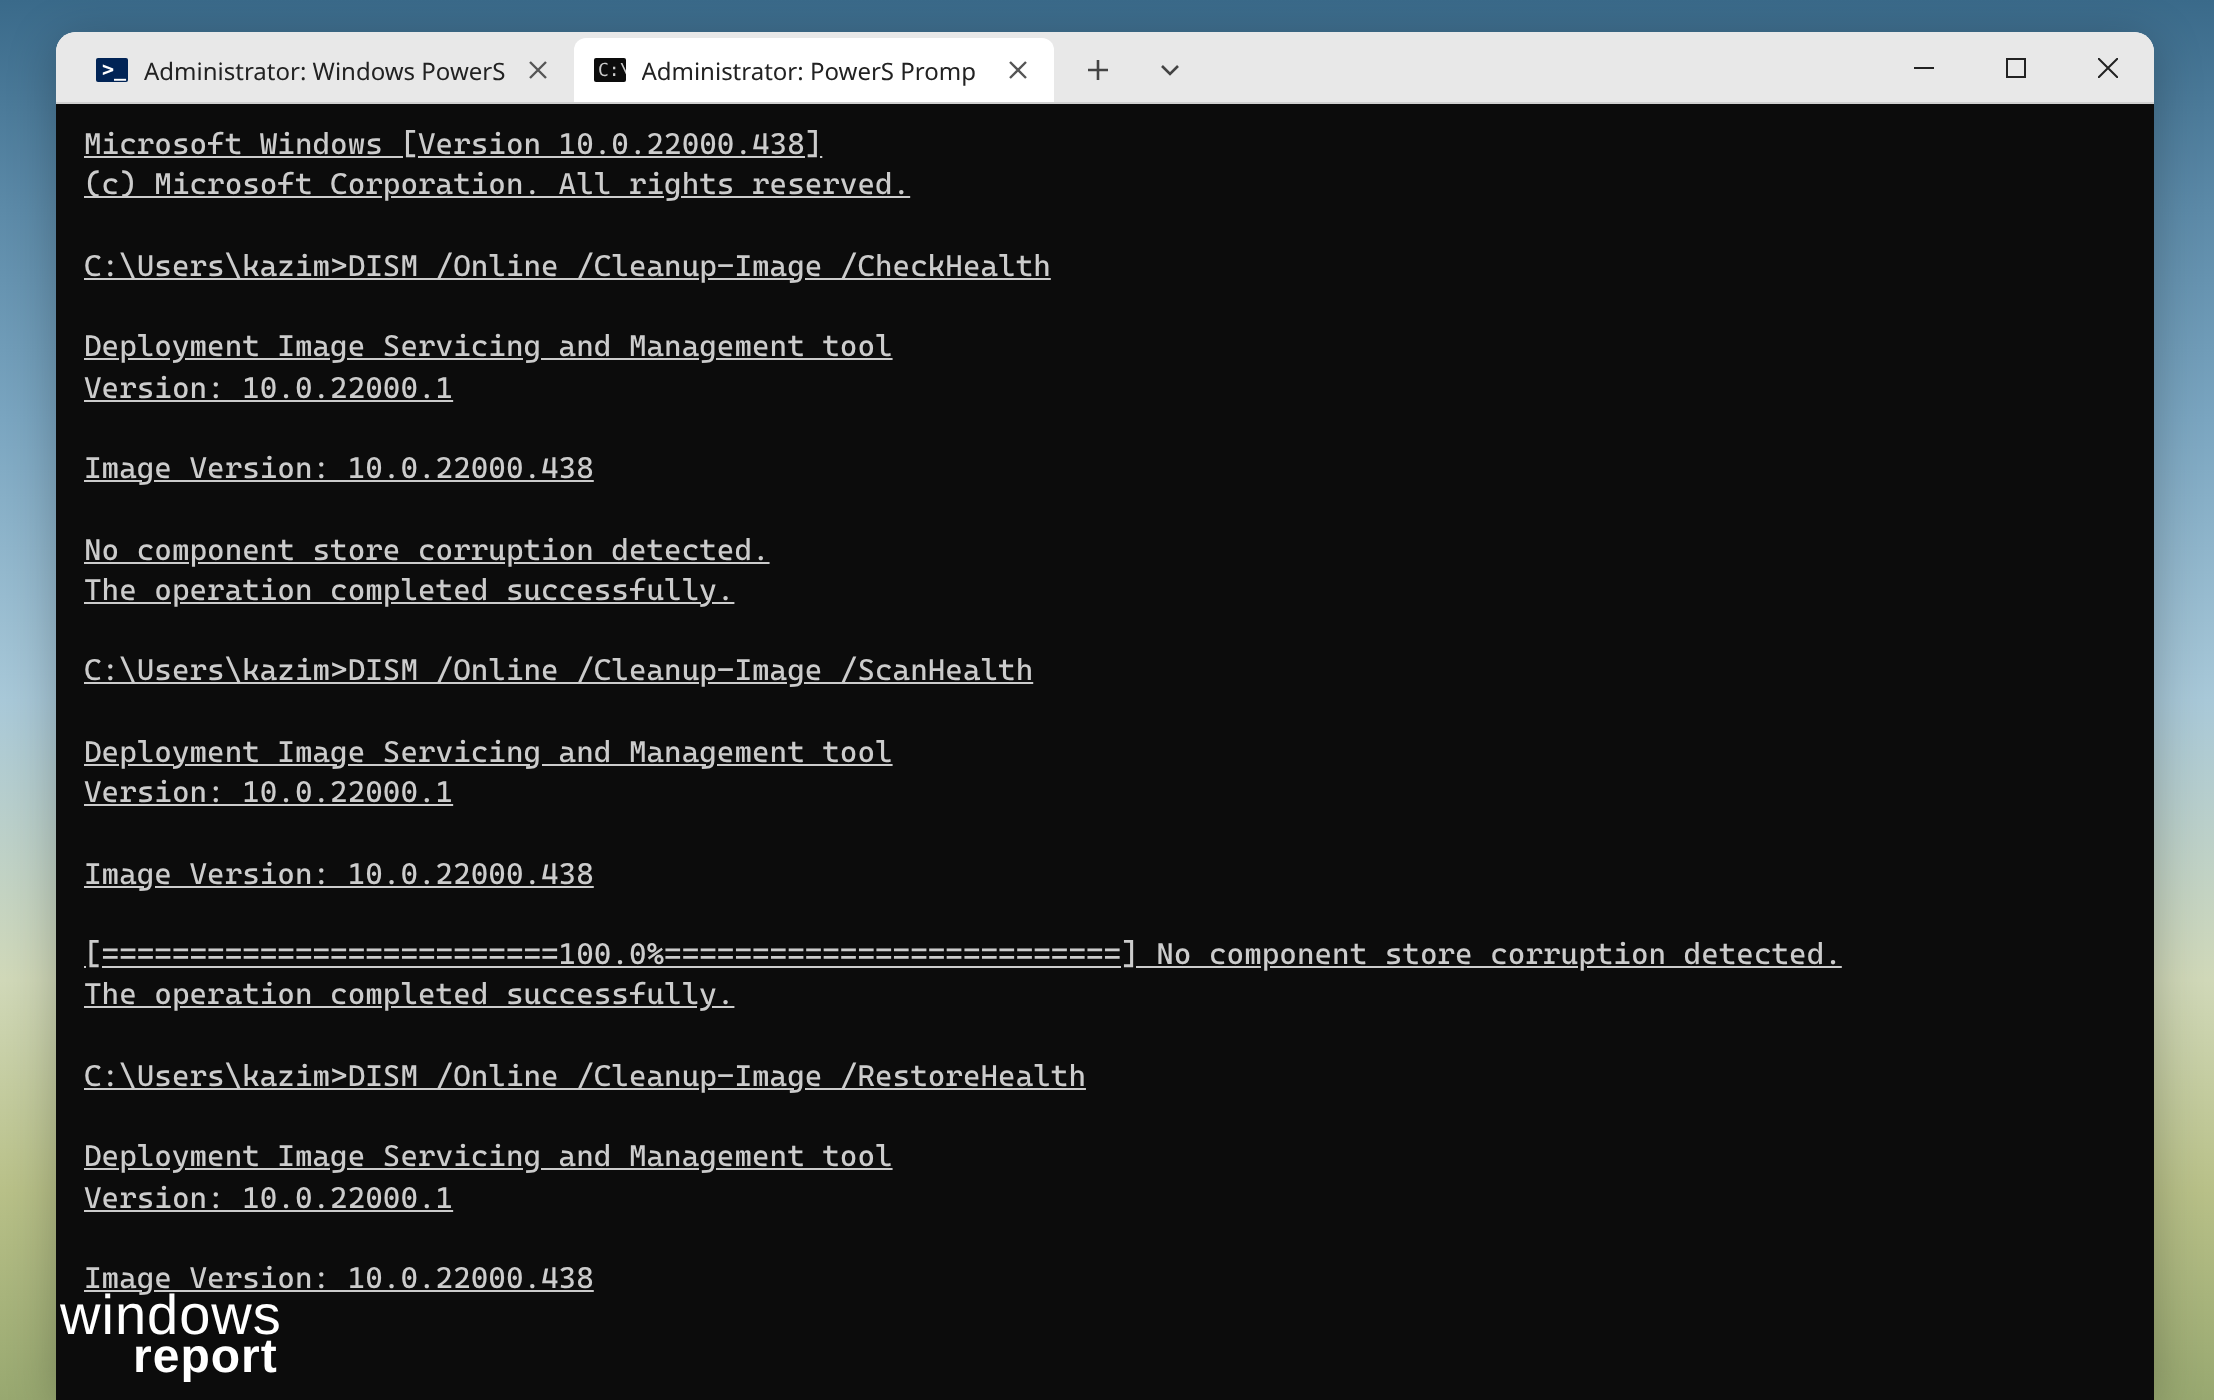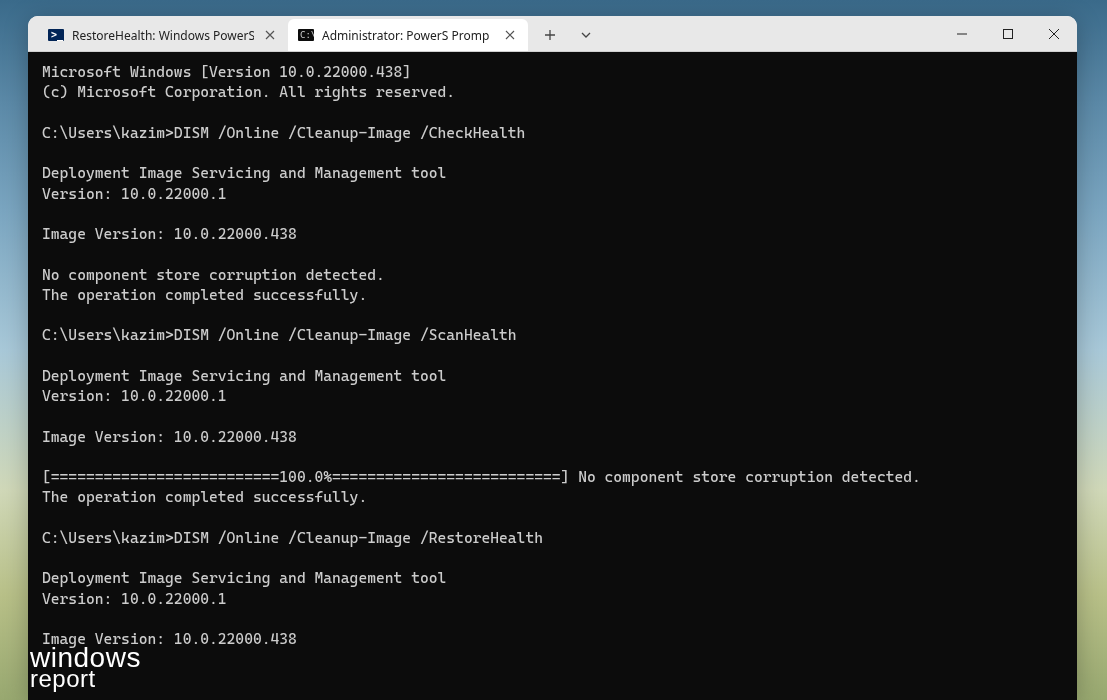--- a/index.html
+++ b/index.html
@@ -113,55 +113,56 @@
     flex: 1;
     background: #0c0c0c;
     color: #cccccc;
     font-family: "Cascadia Mono", "Consolas", monospace;
     font-size: 15px;
     line-height: 1.35;
     padding: 10px 14px 0 14px;
     white-space: pre;
     overflow: hidden;
     font-weight: 500;
+    text-decoration: underline;
   }
   .watermark {
     position: absolute;
     left: 30px;
     bottom: 10px;
     color: #fff;
     font-family: "Segoe UI", sans-serif;
     font-weight: 300;
     line-height: 0.9;
     pointer-events: none;
     margin-top: 36px;
   }
   .watermark .w1 { font-size: 28px; letter-spacing: .5px; }
-  .watermark .w2 { font-size: 24px; text-align: left; letter-spacing: .5px; margin-top: -2px; padding-right:2px;}
+  .watermark .w2 { font-size: 24px; text-align: right; letter-spacing: .5px; margin-top: -2px; padding-right:2px;font-weight:bold;}
   
   .ps-icon-bg { fill: #012456; }
   .ps-icon-text { fill: #fff; font-family: monospace; font-size: 10px; font-weight: bold;}
   .cmd-icon-bg { fill: #0c0c0c; }
   .cmd-icon-text { fill: #ccc; font-family: monospace; font-size: 9px; }
 </style>
 </head>
 <body>
 
 <div class="window">
   <div class="titlebar">
     <div class="tabs">
 
       <div class="tab inactive">
         <span class="tab-icon">
           <svg viewBox="0 0 16 16">
               <rect class="ps-icon-bg" x="0" y="2" width="16" height="12" rx="1"></rect>
               <text class="ps-icon-text" x="3" y="11">&gt;_</text>
             </svg>
         </span>
-        <span class="tab-label">RestoreHealth: Windows PowerS</span>
+        <span class="tab-label">Administrator: Windows PowerS</span>
         <span class="tab-close">
           <svg width="10" height="10" viewBox="0 0 10 10">
               <path d="M1 1 L9 9 M9 1 L1 9" stroke="currentColor" stroke-width="1.2" fill="none"></path>
             </svg>
         </span>
       </div>
 
       <div class="tab active">
         <span class="tab-icon">
           <svg viewBox="0 0 16 16">

